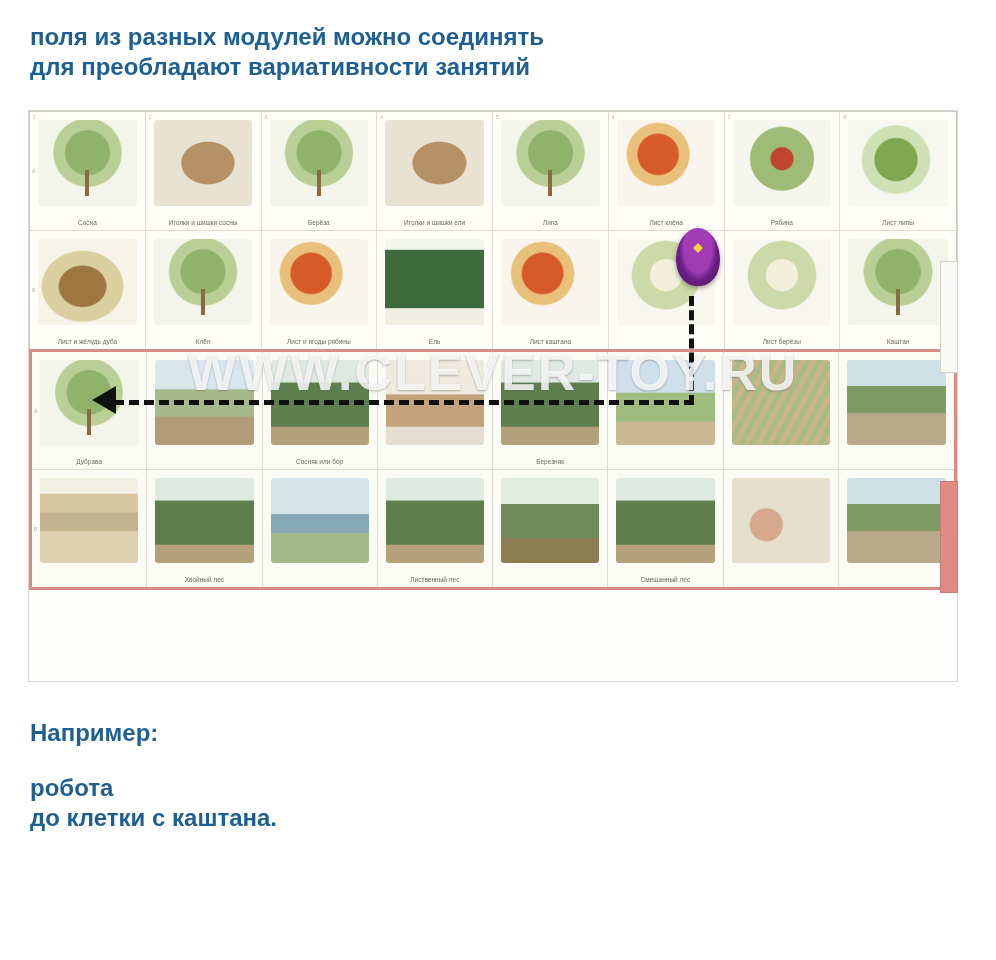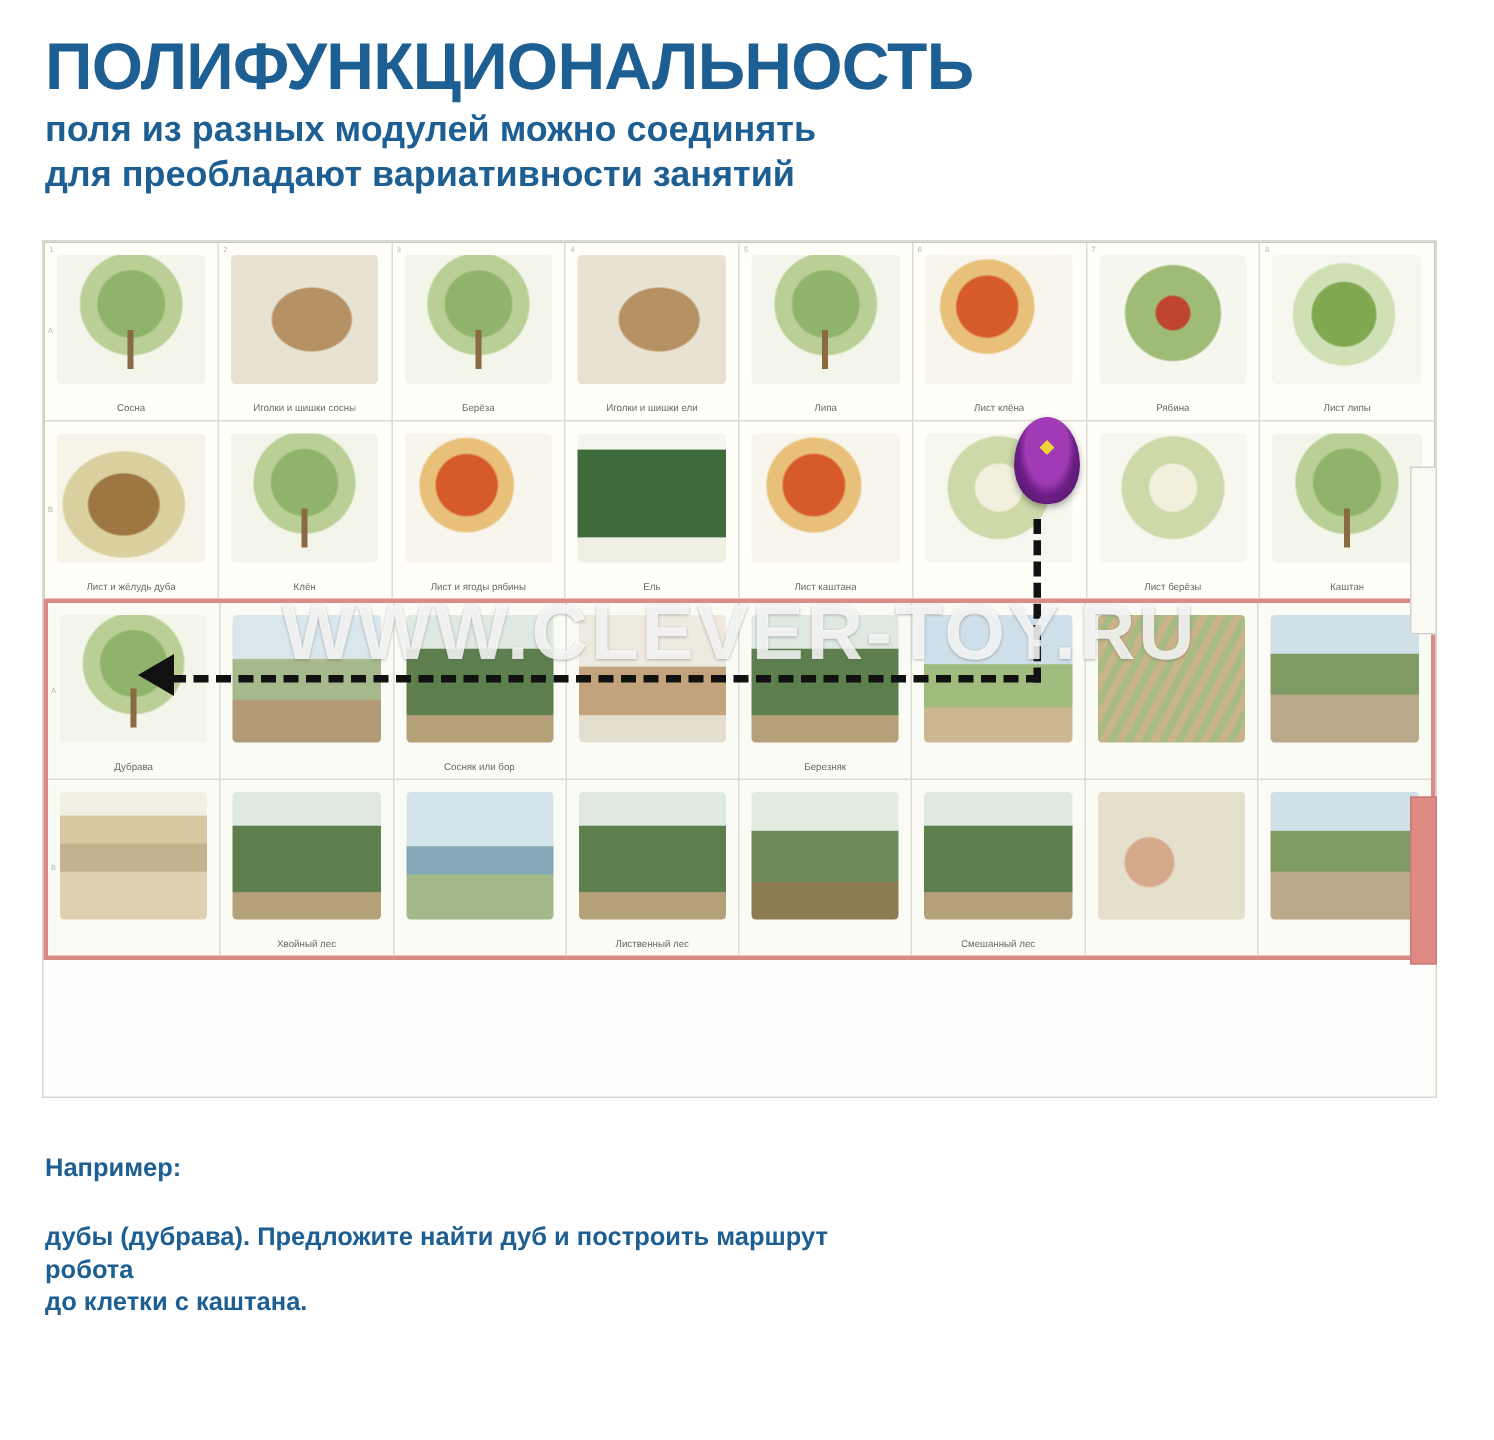--- a/index.html
+++ b/index.html
@@ -234,31 +234,30 @@
   }
 
   
   .footer {
     margin: 36px 0 0 30px;
     width: 930px;
     color: #1d5f92;
   }
   .footer p {
     margin: 0;
-    font-size: 17px;
+    font-size: 24px;
     font-weight: bold;
     line-height: 1.28;
   }
   .footer .gap { height: 24px; }
 </style>
 </head>
 <body>
 
 <div class="header">
-  <h1 class="title-main">ПОЛИФУНКЦИОНАЛЬНОСТЬ</h1>
   <p class="title-sub">поля из разных модулей можно соединять</p>
   <p class="title-sub">для преобладают вариативности занятий</p>
 </div>
 
 <div class="board-wrap">
   <div class="board">
 
     <div class="panel panel-trees">
       <div class="cell">
         <span class="cell-index">1</span>
@@ -480,16 +479,15 @@
   <div class="route route-v"></div>
   <div class="route route-h"></div>
   <div class="route route-arrow"></div>
 
   <div class="watermark">WWW.CLEVER-TOY.RU</div>
 </div>
 
 <div class="footer">
   <p>Например:</p>
   <div class="gap"></div>
-  <p>дубы (дубрава). Предложите найти дуб и построить маршрут</p>
   <p>робота</p>
   <p>до клетки с каштана.</p>
 </div>
 
 </body></html>

